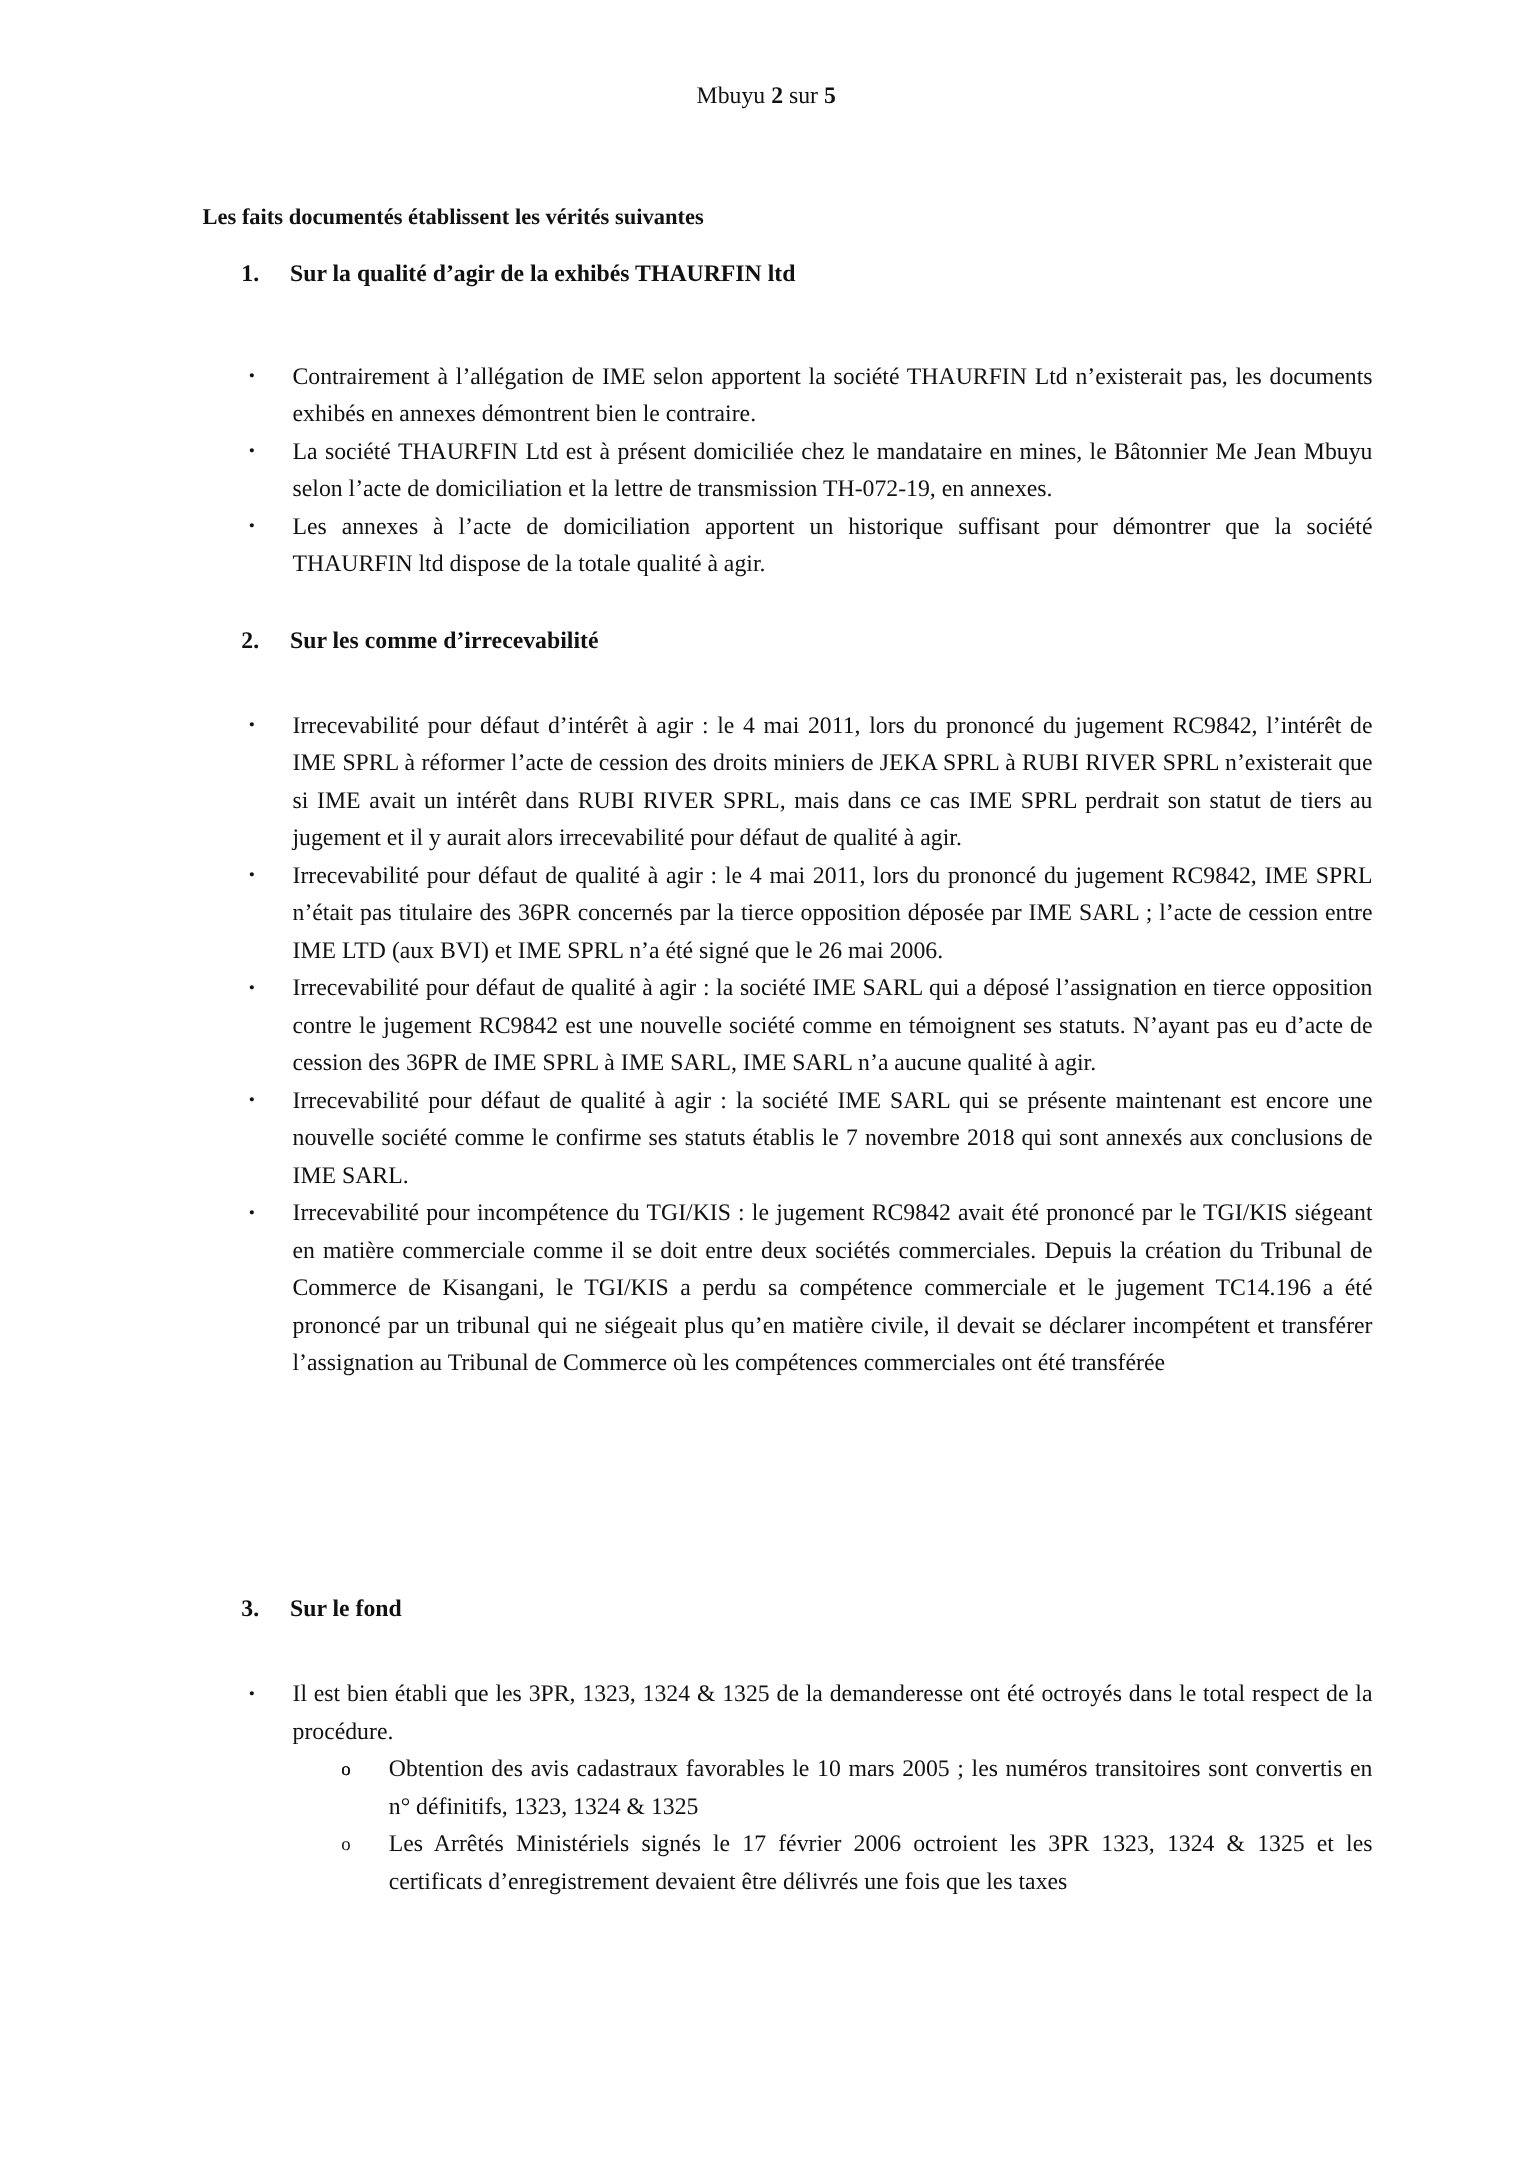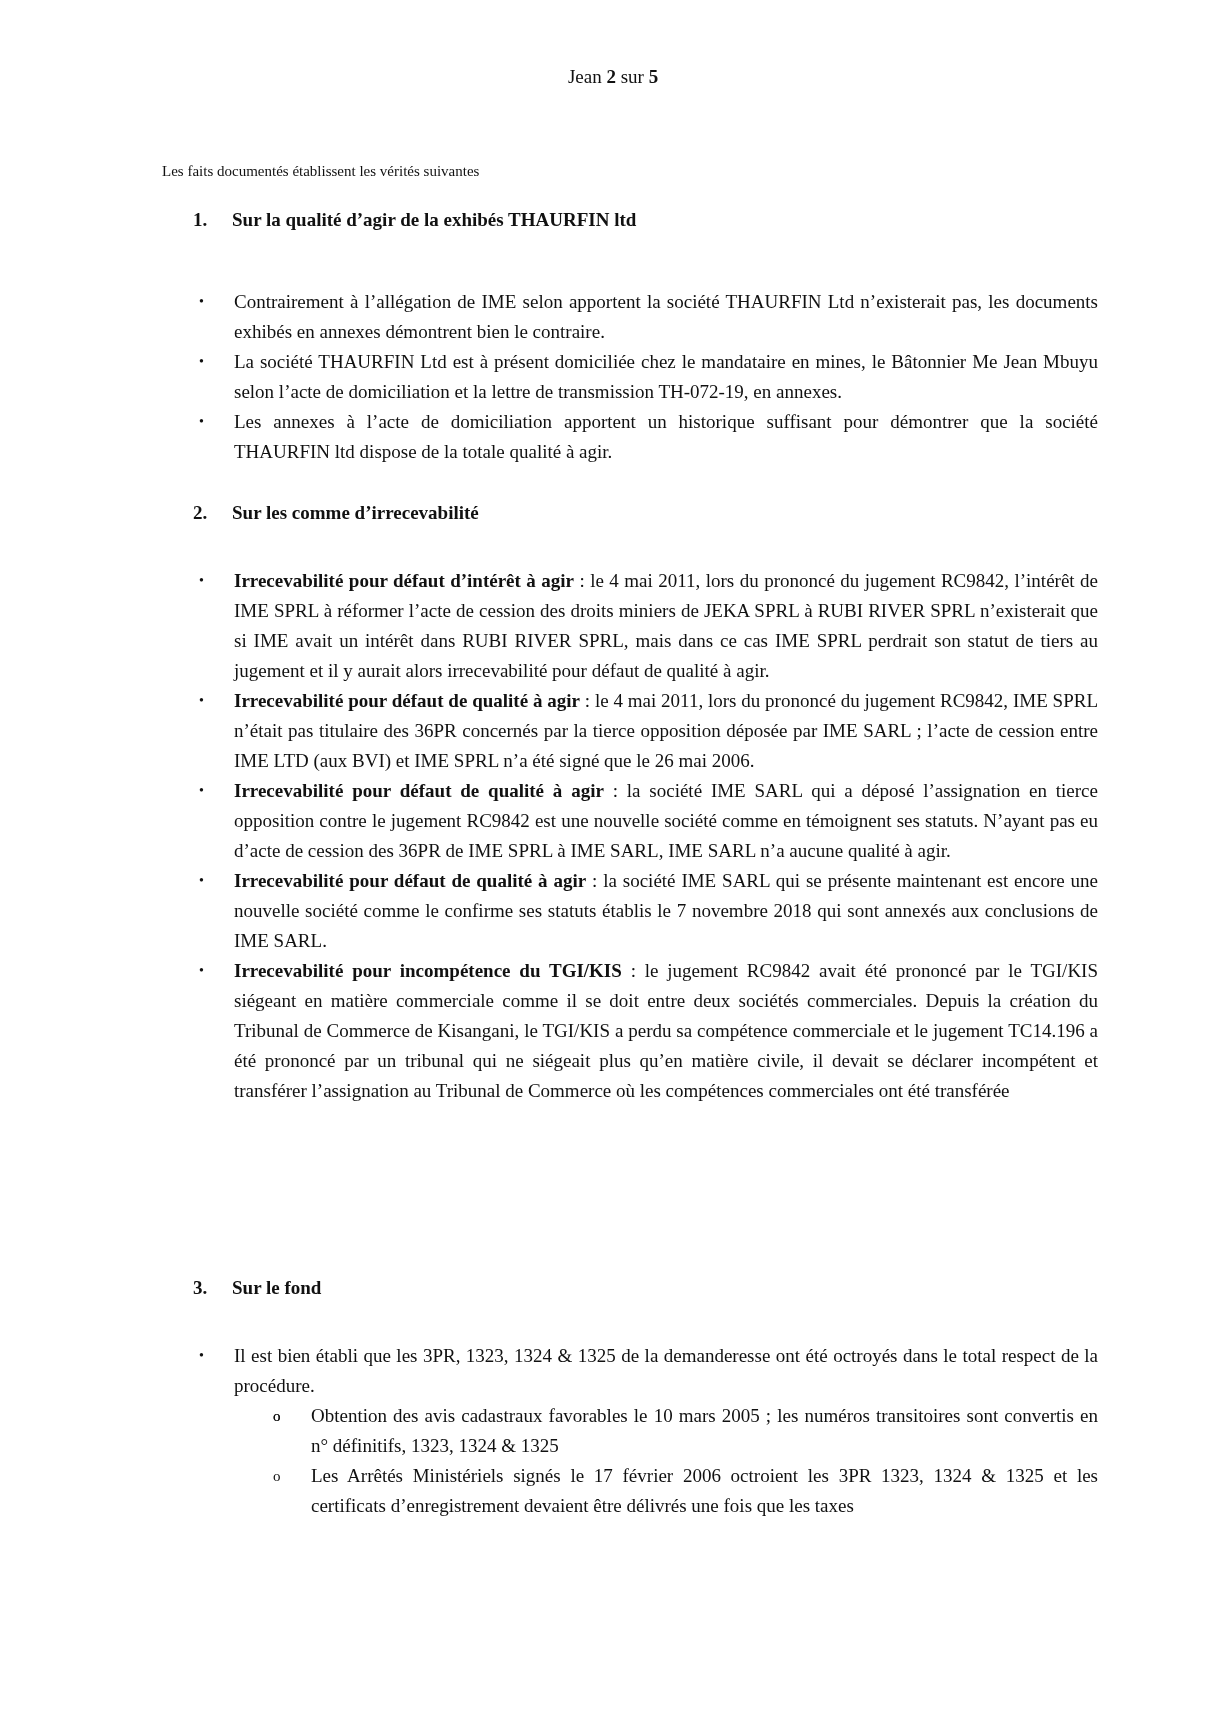--- a/index.html
+++ b/index.html
@@ -8,48 +8,48 @@
     font-family: "Liberation Serif", "DejaVu Serif", serif;
     color: #111111;
   }
   .page-header {
     position: absolute; top: 66px; left: 0; width: 1226px; text-align: center;
     font-size: 19px;
   }
   .page-header b { font-weight: bold; }
   .main-title {
     position: absolute; top: 163px; left: 162px;
-    font-size: 15px; font-weight: normal;
+    font-size: 18px; font-weight: bold;
   }
   .section-heading {
     position: absolute; left: 193px; font-size: 19px; font-weight: bold;
   }
   .section-heading .num { display: inline-block; width: 39px; }
   ul.bullets {
     position: absolute; left: 234px; width: 864px; margin: 0; padding: 0;
     list-style: none; font-size: 19px; line-height: 30px; text-align: justify;
   }
   ul.bullets li { position: relative; margin: 0; }
   ul.bullets li .dot {
     position: absolute; left: -35px; top: 0; font-size: 14px;
   }
-  ul.bullets li b { font-weight: bold; }
+  ul.bullets li b { font-weight: normal; }
   ul.sub {
     margin: 0; padding: 0; list-style: none; padding-left: 77px;
   }
   ul.sub li { position: relative; }
   ul.sub li .circ {
     position: absolute; left: -38px; top: 0; font-size: 15px;
   }
 </style>
 </head>
 <body>
 
 <div class="page-header">
-  <span>Jean </span><b>2</b><span> sur </span><b>5</b>
+  <span>Mbuyu </span><b>2</b><span> sur </span><b>5</b>
 </div>
 
 <div class="main-title">Les faits documentés établissent les vérités suivantes</div>
 
 <div class="section-heading" style="top:209px;">
   <span class="num">1.</span><span>Sur la qualité d’agir de la exhibés THAURFIN ltd</span>
 </div>
 <ul class="bullets" style="top:287px;">
   <li><span class="dot">•</span><span>Contrairement à l’allégation de IME selon apportent la société THAURFIN Ltd n’existerait pas, les documents exhibés en annexes démontrent bien le contraire.</span></li>
   <li><span class="dot">•</span><span>La société THAURFIN Ltd est à présent domiciliée chez le mandataire en mines, le Bâtonnier Me Jean Mbuyu selon l’acte de domiciliation et la lettre de transmission TH-072-19, en annexes.</span></li>

